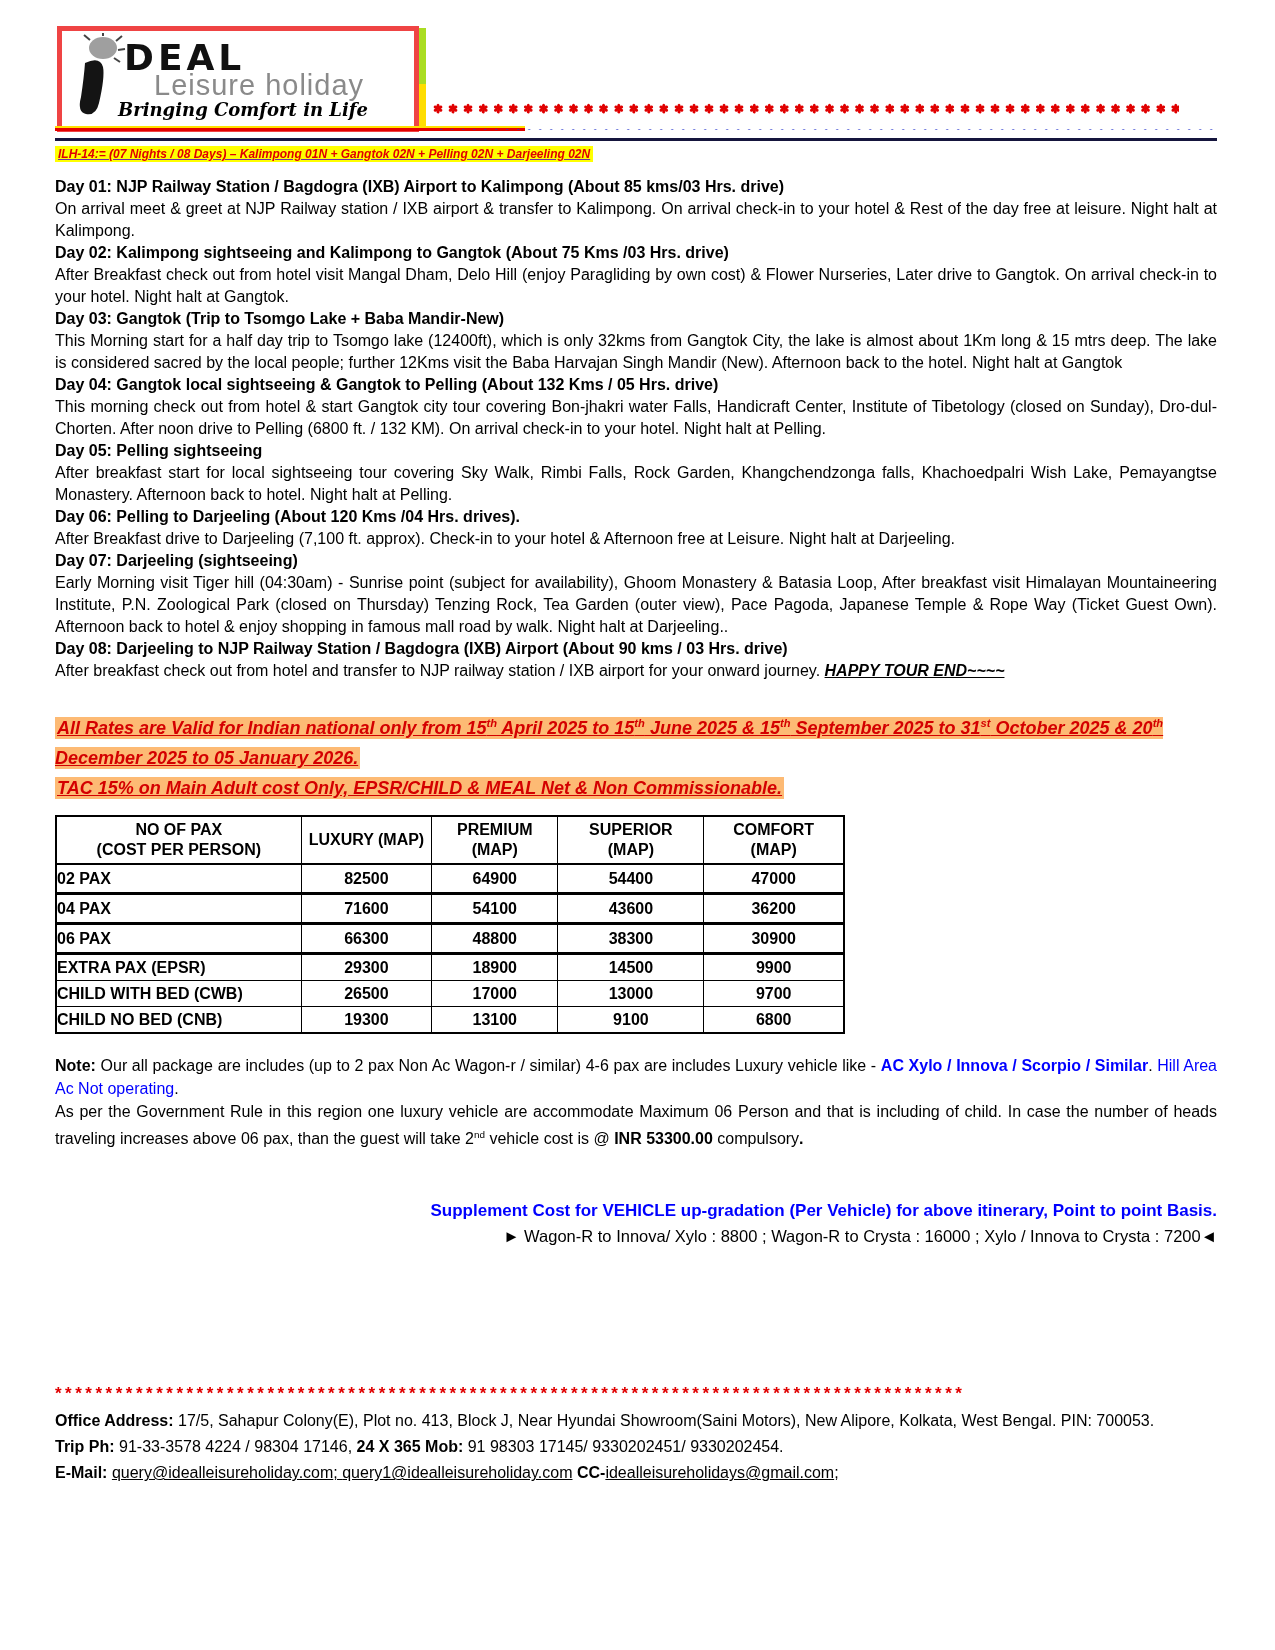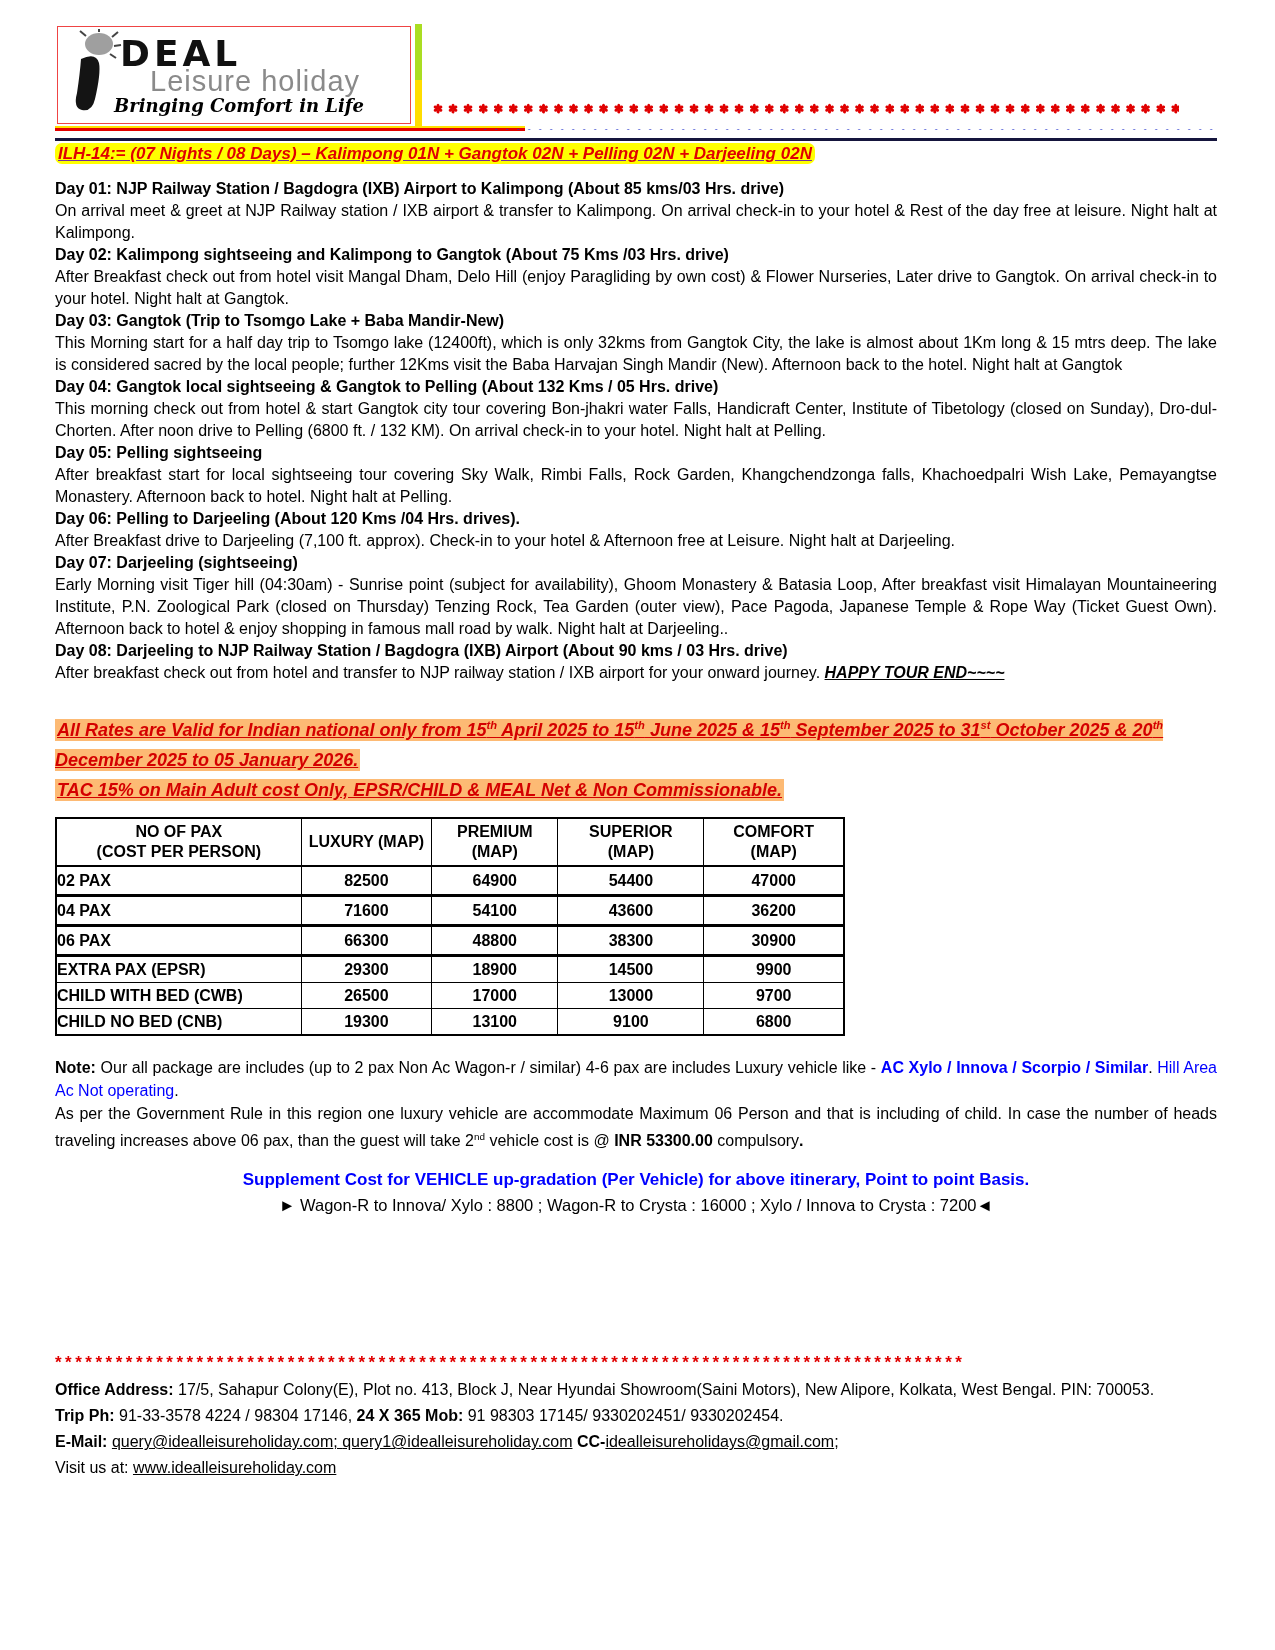--- a/index.html
+++ b/index.html
@@ -10,21 +10,21 @@
     padding:26px 58px 0 55px;
     background:#ffffff;
     font-family:"Liberation Sans", sans-serif;
     font-size:16px;color:#000;
     overflow:hidden;
   }
   
   .header{position:relative;height:104px;}
   .logo-box{
     position:absolute;left:2px;top:0;width:352px;height:96px;
-    border:1px solid #ef4444;background:#fff;
+    border:5px solid #ef4444;background:#fff;
   }
   .logo-box::after{ 
     content:"";position:absolute;right:-12px;top:-3px;bottom:-3px;width:7px;
     background:linear-gradient(#aadd22 0 55%, #ffdd00 55% 100%);
   }
   .logo-sun{position:absolute;left:10px;top:2px;}
   .logo-deal{
     position:absolute;left:62px;top:6px;
     font-size:36px;font-weight:800;letter-spacing:4px;color:#111;
     font-family:"DejaVu Sans", sans-serif;
@@ -52,24 +52,23 @@
     overflow:hidden;white-space:nowrap;
     text-decoration:underline wavy #2233cc;
     text-decoration-thickness:1.5px;
     font-size:11px;letter-spacing:2px;color:transparent;
   }
   .navy-rule{height:3px;background:#15153d;margin-top:8px;}
   
   .title-bar{margin:3px 0 14px 0;}
   .title-text{
     background:#ffff00;color:#e00000;
-    font-weight:700;font-style:italic;font-size:17px;
+    font-weight:700;font-style:italic;font-size:12px;
     text-decoration:underline;text-decoration-color:#7030a0;
     padding:1px 3px;
-    border-radius:7px;
   }
   
   .itinerary p{margin:0;line-height:22px;text-align:justify;}
   .day-heading{font-weight:700;text-align:left !important;}
   
   .rates-block{margin-top:26px;font-weight:700;font-style:italic;color:#d40000;
     font-size:18px;line-height:30px;}
   .rates-block p{margin:0;}
   .hl-u{background:#fdba74;text-decoration:underline;padding:1px 2px;}
   sup{font-size:0.62em;}
@@ -82,21 +81,21 @@
   table.rates td.lbl{text-align:left;}
   tr.bold-row td{font-weight:700;border-bottom:3px solid #000;padding:3px 0;}
   
   .note{margin-top:20px;line-height:23px;text-align:justify;}
   .note p{margin:0;}
   .b{font-weight:700}.it{font-style:italic}.u{text-decoration:underline}
   .blue{color:#0000ff}
   .link{color:#000000;text-decoration:underline}
   .ulink{color:#000;text-decoration:underline}
   
-  .supplement{margin-top:18px;text-align:center;}
+  .supplement{margin-top:51px;text-align:right;}
   .supplement-head{color:#0000ff;font-weight:700;font-size:17px;margin:0;}
   .supplement-line{margin:6px 0 0 0;font-size:16.5px;}
   .gap{height:138px;}
   
   .footer-stars{
     color:#e00000;font-weight:700;font-size:17px;letter-spacing:3.5px;
     white-space:nowrap;overflow:hidden;margin-bottom:4px;
   }
   .footer p{margin:0;line-height:26px;}
 </style>
@@ -232,16 +231,15 @@
     <p class="supplement-line">► Wagon-R to Innova/ Xylo : 8800 ; Wagon-R to Crysta : 16000 ; Xylo / Innova to Crysta : 7200◄</p>
   </div>
 
   <div class="gap"></div>
 
   <div class="footer">
     <div class="footer-stars">******************************************************************************************</div>
     <p><span class="b">Office Address:</span><span> 17/5, Sahapur Colony(E), Plot no. 413, Block J, Near Hyundai Showroom(Saini Motors), New Alipore, Kolkata, West Bengal. PIN: 700053.</span></p>
     <p><span class="b">Trip Ph:</span><span> 91-33-3578 4224 / 98304 17146,  </span><span class="b">24 X 365 Mob:</span><span> 91 98303 17145/ 9330202451/ 9330202454.</span></p>
     <p><span class="b">E-Mail:</span><span> </span><span class="link">query@idealleisureholiday.com</span><span class="ulink">; </span><span class="ulink">query1@idealleisureholiday.com</span><span> </span><span class="b">CC-</span><span class="link">idealleisureholidays@gmail.com</span><span>;</span></p>
-    <p><span>Visit us at: </span><span class="link">www.idealleisureholiday.com</span></p>
   </div>
 
 </div>
 
 </body></html>

